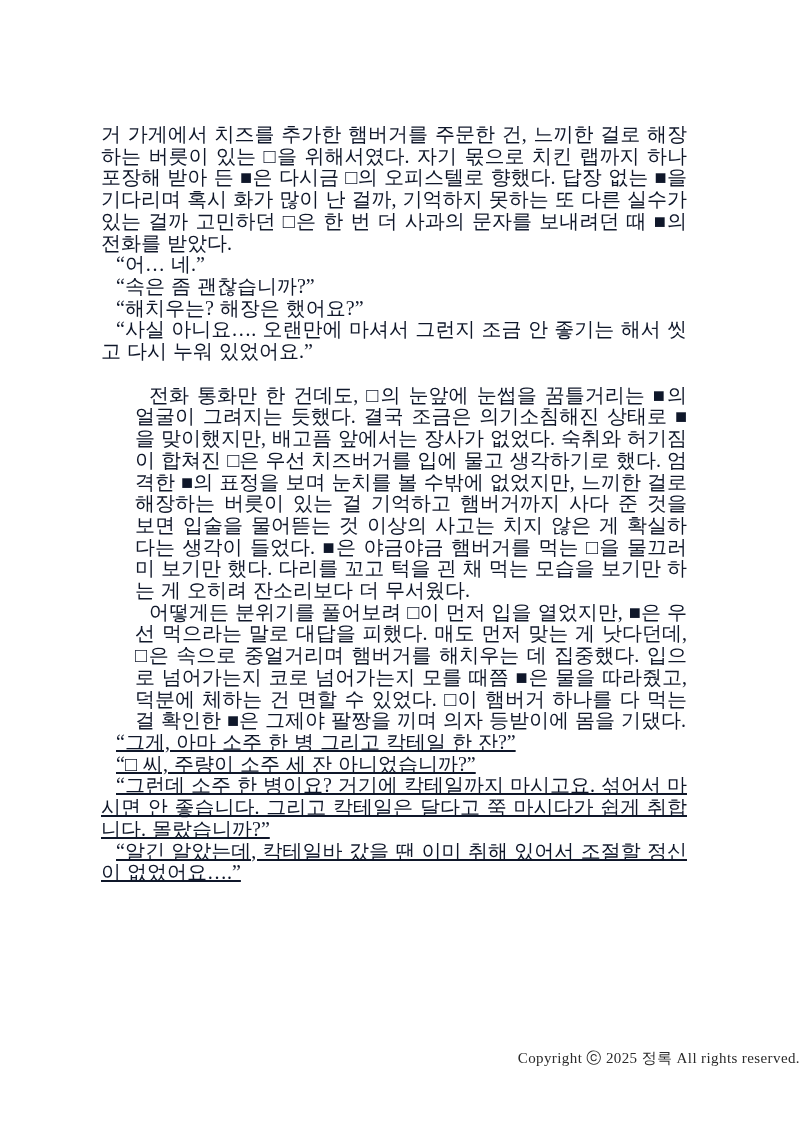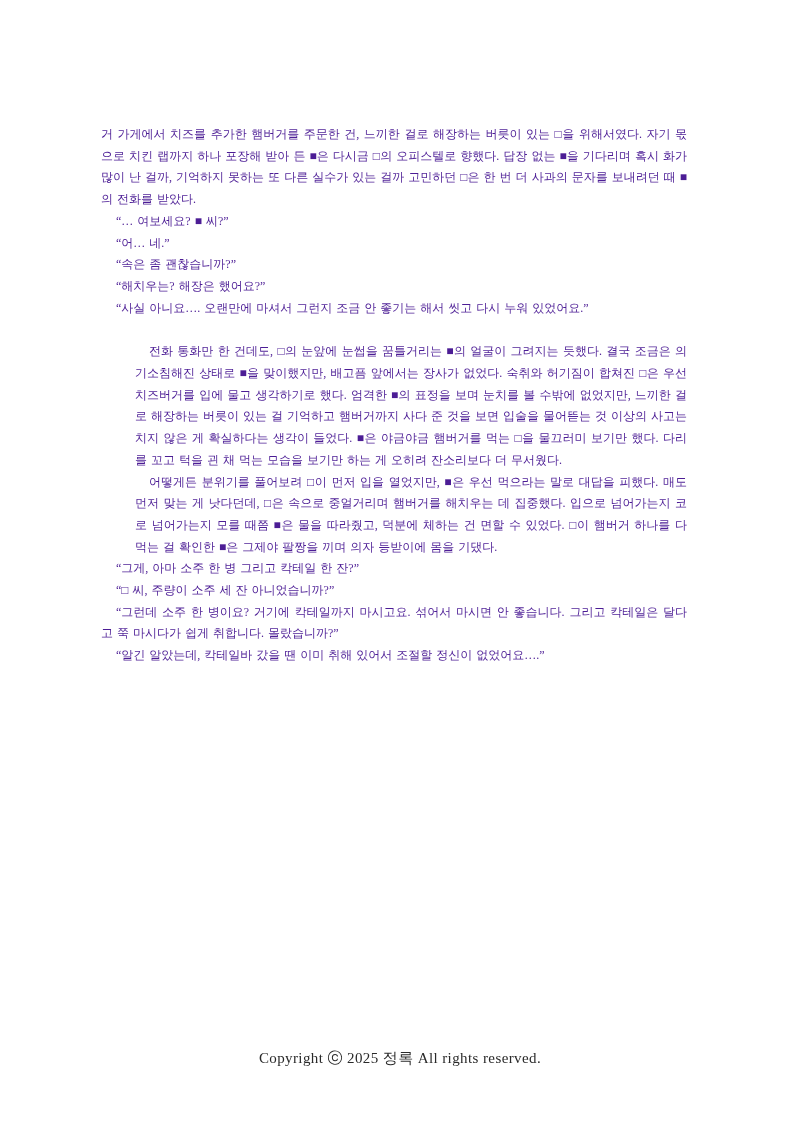--- a/index.html
+++ b/index.html
@@ -13,52 +13,51 @@
     height: 1132px;
     background: #ffffff;
     overflow: hidden;
     font-family: "Liberation Serif", "DejaVu Serif", serif;
   }
   .text-area {
     position: absolute;
     left: 101px;
     top: 124px;
     width: 586px;
-    color: #4c1d95;
-    font-size: 12px;
+    color: #0f172a;
+    font-size: 20px;
     line-height: 21.7px;
     text-align: justify;
     word-break: break-all;
     word-spacing: 1px;
   }
   .text-area p { margin: 0; }
   .block { margin: 0 0 22px 0; }
-  .block:last-child { margin-bottom: 8px; }
+  .block:last-child { margin-bottom: 8px; text-decoration: underline; }
   .para.indent { text-indent: 14px; margin-left: 34px; }
   .dialogue .line { text-indent: 15px; }
   .footer {
     position: absolute;
     top: 1048px;
     left: 0;
     width: 800px;
-    text-align: center;
+    text-align: right;
     color: #2a2a2a;
     font-size: 15px;
     line-height: 20px;
     letter-spacing: 0.4px;
   }
 </style>
 </head>
 <body>
 
 <div class="page">
   <main class="text-area" id="text-area">
       <p class="block para">거 가게에서 치즈를 추가한 햄버거를 주문한 건, 느끼한 걸로 해장하는 버릇이 있는 □을 위해서였다. 자기 몫으로 치킨 랩까지 하나 포장해 받아 든 ■은 다시금 □의 오피스텔로 향했다. 답장 없는 ■을 기다리며 혹시 화가 많이 난 걸까, 기억하지 못하는 또 다른 실수가 있는 걸까 고민하던 □은 한 번 더 사과의 문자를 보내려던 때 ■의 전화를 받았다.</p>
       <div class="block dialogue">
-        <p class="line">“… 여보세요? ■ 씨?”</p>
         <p class="line">“어… 네.”</p>
         <p class="line">“속은 좀 괜찮습니까?”</p>
         <p class="line">“해치우는? 해장은 했어요?”</p>
         <p class="line">“사실 아니요…. 오랜만에 마셔서 그런지 조금 안 좋기는 해서 씻고 다시 누워 있었어요.”</p>
       </div>
       <p class="block para indent">전화 통화만 한 건데도, □의 눈앞에 눈썹을 꿈틀거리는 ■의 얼굴이 그려지는 듯했다. 결국 조금은 의기소침해진 상태로 ■을 맞이했지만, 배고픔 앞에서는 장사가 없었다. 숙취와 허기짐이 합쳐진 □은 우선 치즈버거를 입에 물고 생각하기로 했다. 엄격한 ■의 표정을 보며 눈치를 볼 수밖에 없었지만, 느끼한 걸로 해장하는 버릇이 있는 걸 기억하고 햄버거까지 사다 준 것을 보면 입술을 물어뜯는 것 이상의 사고는 치지 않은 게 확실하다는 생각이 들었다. ■은 야금야금 햄버거를 먹는 □을 물끄러미 보기만 했다. 다리를 꼬고 턱을 괸 채 먹는 모습을 보기만 하는 게 오히려 잔소리보다 더 무서웠다.</p>
       <p class="block para indent">어떻게든 분위기를 풀어보려 □이 먼저 입을 열었지만, ■은 우선 먹으라는 말로 대답을 피했다. 매도 먼저 맞는 게 낫다던데, □은 속으로 중얼거리며 햄버거를 해치우는 데 집중했다. 입으로 넘어가는지 코로 넘어가는지 모를 때쯤 ■은 물을 따라줬고, 덕분에 체하는 건 면할 수 있었다. □이 햄버거 하나를 다 먹는 걸 확인한 ■은 그제야 팔짱을 끼며 의자 등받이에 몸을 기댔다.</p>
       <div class="block dialogue">
         <p class="line">“그게, 아마 소주 한 병 그리고 칵테일 한 잔?”</p>
         <p class="line">“□ 씨, 주량이 소주 세 잔 아니었습니까?”</p>

